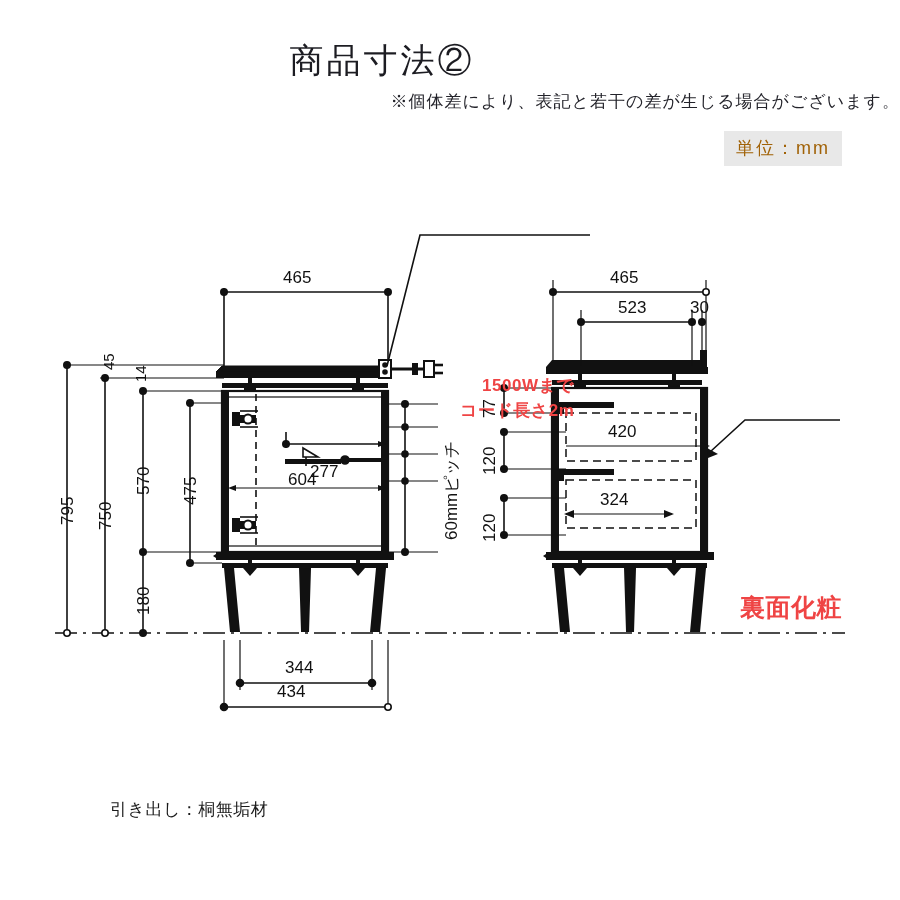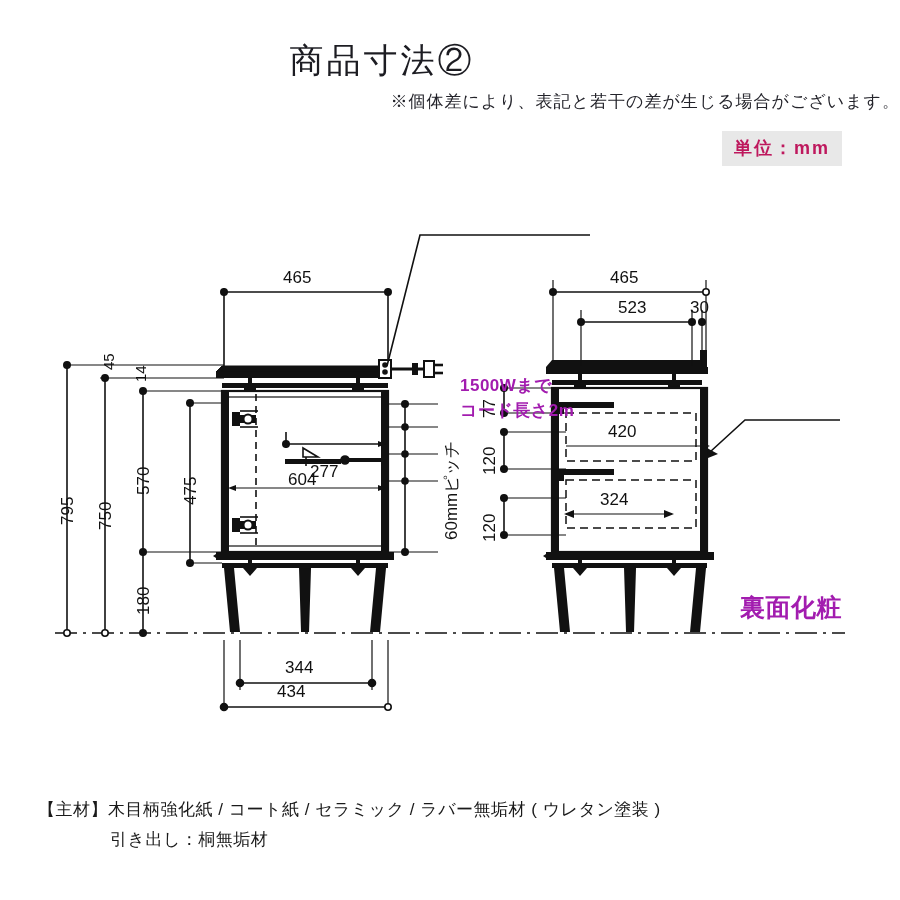--- a/index.html
+++ b/index.html
@@ -21,38 +21,37 @@
     font-size:34px;letter-spacing:3px;color:#1c1c22;
   }
   .subtitle{
     position:absolute;left:0;top:90px;width:900px;
     text-align:right;
     font-family:"Liberation Serif","DejaVu Serif",serif;
     font-size:17px;letter-spacing:1px;color:#23232a;
   }
   .unit-badge{
     position:absolute;right:58px;top:131px;
-    background:#e8e8e8;color:#be185d;
+    background:#e8e8e8;color:#a16207;
     font-size:18px;letter-spacing:2px;
     padding:5px 12px 6px 12px;
-    font-weight:bold;
   }
 
   
   .footer{
     position:absolute;left:38px;top:795px;width:840px;
     font-size:17px;line-height:30px;letter-spacing:0.5px;color:#1a1a1a;
   }
   .footer .l2{padding-left:72px;}
 
   
   .drawing{position:absolute;left:0;top:170px;width:900px;height:600px;}
 
   
-  .lbl{position:absolute;font-size:17px;color:#a21caf;letter-spacing:0.5px;white-space:nowrap;}
+  .lbl{position:absolute;font-size:17px;color:#ef4444;letter-spacing:0.5px;white-space:nowrap;text-align:right;}
   .lbl.cord{left:460px;top:203px;line-height:25px;font-weight:600;}
   .lbl.back{left:740px;top:421px;font-size:25px;font-weight:700;}
 
   .dim{position:absolute;font-size:17px;color:#111;white-space:nowrap;}
   .dim.rot{transform:rotate(-90deg);transform-origin:left top;}
   .dim.small{font-size:15px;}
 </style>
 </head>
 <body>
 
@@ -349,17 +348,16 @@
     <div class="dim rot" style="left:480px;top:248px;">77</div>
     <div class="dim rot" style="left:480px;top:305px;">120</div>
     <div class="dim rot" style="left:480px;top:372px;">120</div>
 
     
     <div class="dim" style="left:608px;top:252px;">420</div>
     <div class="dim" style="left:600px;top:320px;">324</div>
   </div>
 
   <div class="footer">
-    <div class="l1">【主材】木目柄強化紙 / コート紙 / セラミック / ラバー無垢材 ( ウレタン塗装 )</div>
     <div class="l2">引き出し：桐無垢材</div>
   </div>
 
 </div>
 
 </body></html>

